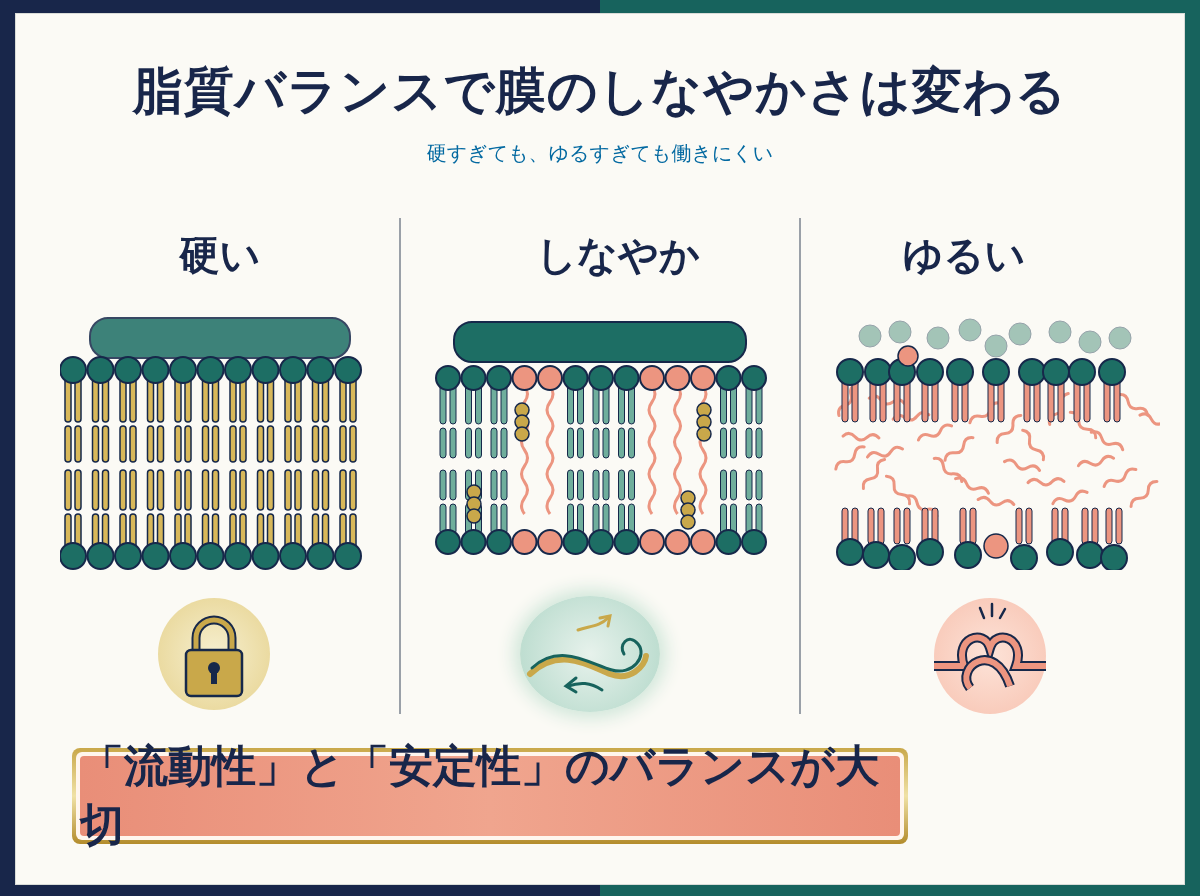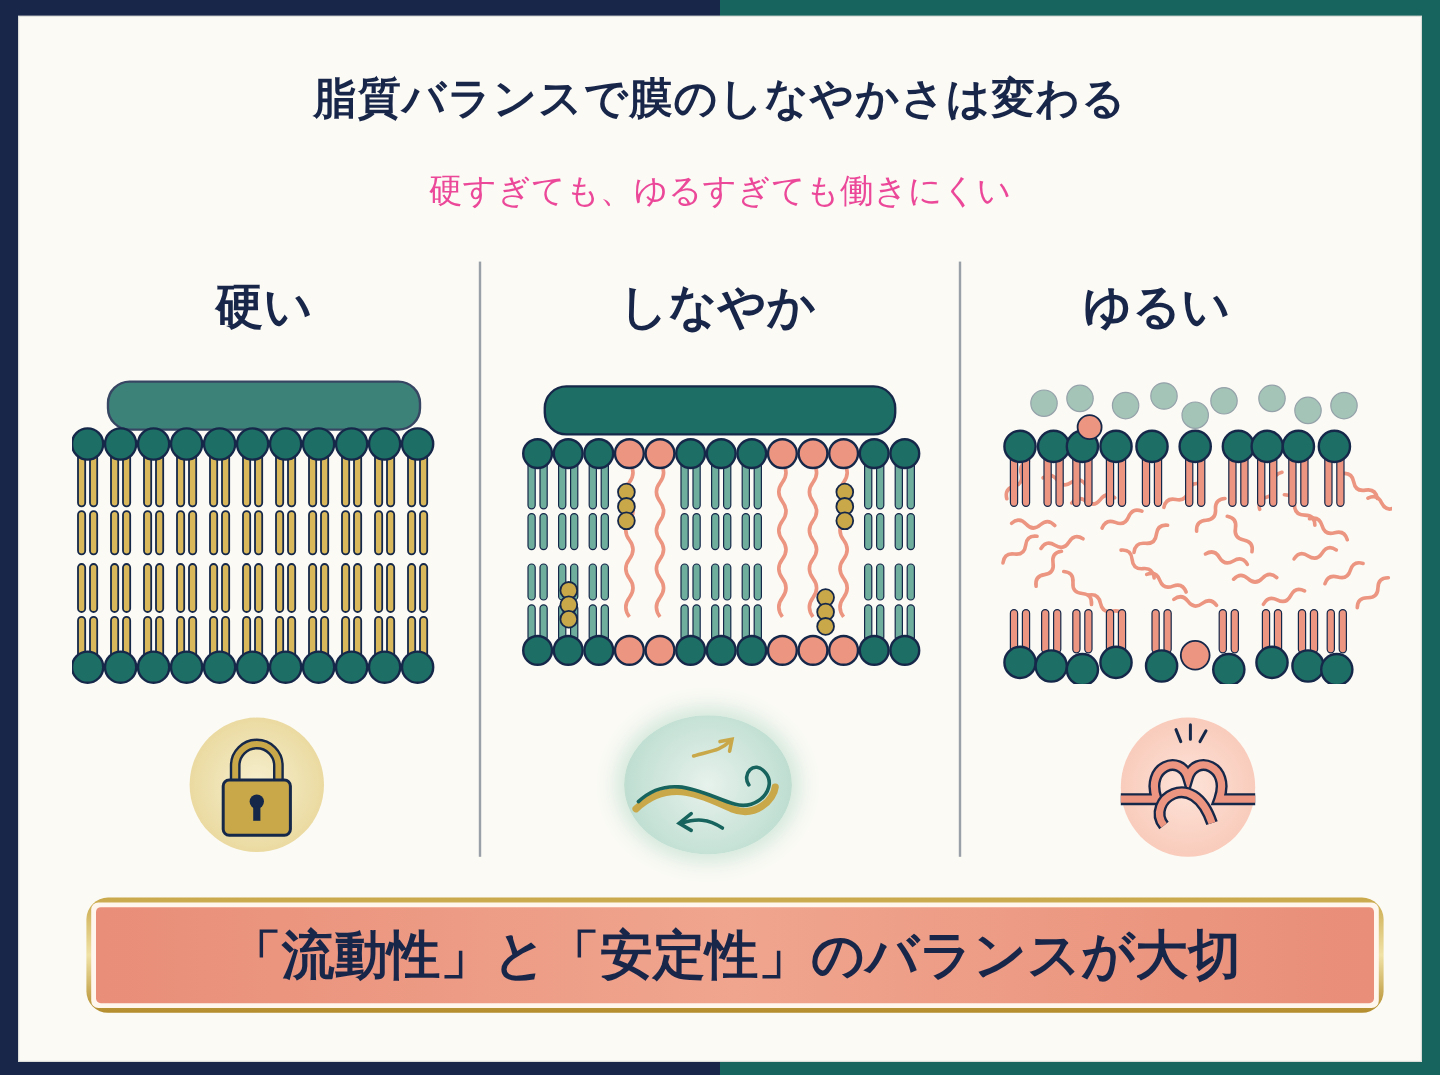--- a/index.html
+++ b/index.html
@@ -2,43 +2,43 @@
 <html><head>
 <meta charset="utf-8">
 <style>
   html,body{margin:0;padding:0;}
   body{width:1200px;height:896px;position:relative;overflow:hidden;
     background:linear-gradient(90deg,#18264a 0 600px,#17635d 600px 1200px);
     font-family:"DejaVu Sans","Liberation Sans",sans-serif;}
   .panel{position:absolute;left:16px;top:14px;width:1168px;height:870px;background:#fbfaf5;
     box-shadow:0 0 0 1px #d9dcd8;}
   .title{position:absolute;left:0;width:1200px;top:58px;text-align:center;font-family:"DejaVu Serif","Liberation Serif",serif;
-    font-weight:bold;font-size:36px;color:#18264a;letter-spacing:1px;}
-  .subtitle{position:absolute;left:0;width:1200px;top:140px;text-align:center;font-size:28px;color:#ec4899;}
+    font-weight:bold;font-size:50px;color:#18264a;letter-spacing:1px;}
+  .subtitle{position:absolute;left:0;width:1200px;top:140px;text-align:center;font-size:20px;color:#0369a1;}
   .col-head{position:absolute;top:228px;width:380px;text-align:center;font-size:40px;font-weight:bold;color:#18264a;}
   .divider{position:absolute;top:218px;width:2px;height:496px;background:#9aa0a8;}
   .diag{position:absolute;}
   .icon-circle{position:absolute;border-radius:50%;}
-  .banner-outer{position:absolute;left:72px;top:748px;width:1081px;height:96px;border-radius:18px;
+  .banner-outer{position:absolute;left:72px;top:748px;width:836px;height:96px;border-radius:8px;
     background:linear-gradient(180deg,#c9a84a,#f0e2a6 50%,#b38c2c);padding:4px;box-sizing:border-box;}
   .banner-mid{width:100%;height:100%;background:#fff6ee;border-radius:6px;padding:4px;box-sizing:border-box;}
   .banner-inner{width:100%;height:100%;border-radius:4px;background:linear-gradient(90deg,#e98e78,#f0a58e 50%,#e98e78);
     display:flex;align-items:center;justify-content:center;font-family:"DejaVu Serif","Liberation Serif",serif;
     font-weight:bold;font-size:44px;color:#18264a;}
 </style>
 </head>
 <body>
 
 <div class="panel"></div>
 
 <div class="title">脂質バランスで膜のしなやかさは変わる</div>
 <div class="subtitle">硬すぎても、ゆるすぎても働きにくい</div>
 
 <div class="col-head" style="left:30px">硬い</div>
-<div class="col-head" style="left:408px">しなやか</div>
+<div class="col-head" style="left:428px">しなやか</div>
 <div class="col-head" style="left:774px">ゆるい</div>
 
 <div class="divider" style="left:399px"></div>
 <div class="divider" style="left:799px"></div>
 
 <svg class="diag" style="left:60px;top:310px" width="320" height="270">
   <defs>
     <g id="headT">
         <circle r="13" fill="#1d6e64" stroke="#16284a" stroke-width="2"></circle>
       </g>

